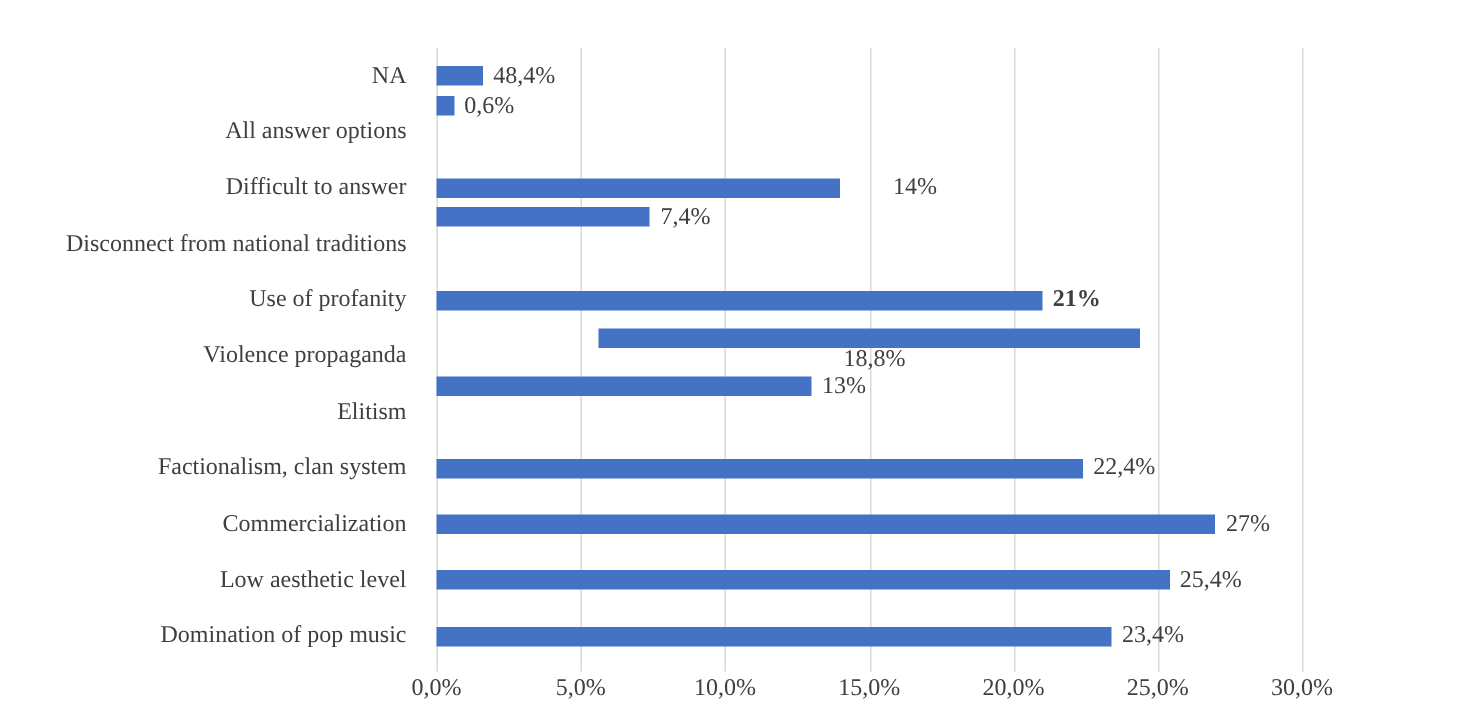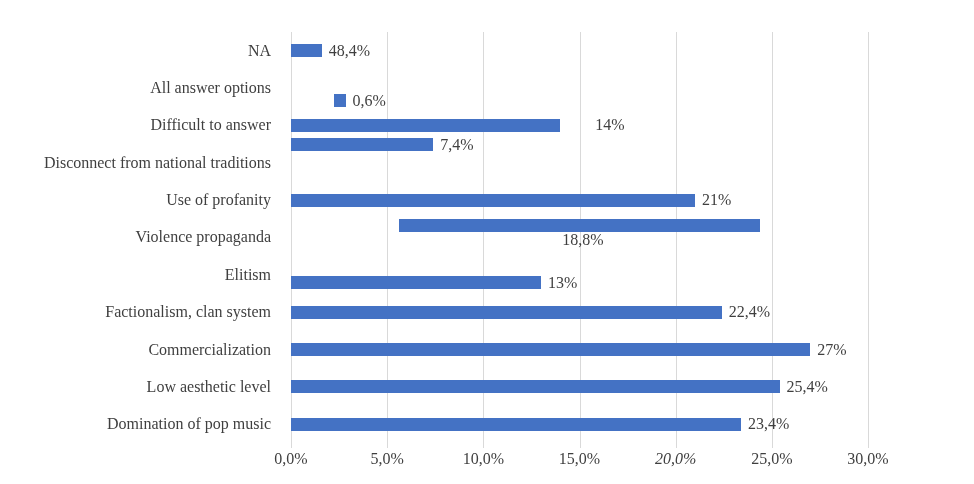--- a/index.html
+++ b/index.html
@@ -151,41 +151,41 @@
         <div class="gridline" style="left: 288.5px;"></div>
         <div class="gridline" style="left: 384.667px;"></div>
         <div class="gridline" style="left: 480.833px;"></div>
         <div class="gridline" style="left: 577px;"></div>
       </div>
     <div class="rows">
         <div class="row" style="top: 0px;">
           <div class="bar" title="NA 1,6%" style="width: 30.7733px; background: rgb(68, 114, 196);"></div>
           <span class="bar-value">48,4%</span>
         </div>
-        <div class="row" style="top: 50px; padding-left: 43px;">
+        <div class="row" style="top: 20px;">
           <div class="bar" title="All answer options 0,6%" style="width: 11.54px; background: rgb(68, 114, 196);"></div>
           <span class="bar-value">0,6%</span>
         </div>
         <div class="row" style="top: 74.7273px; gap: 28px;">
           <div class="bar" title="Difficult to answer 14%" style="width: 269.267px; background: rgb(68, 114, 196);"></div>
           <span class="bar-value">14%</span>
         </div>
         <div class="row" style="top: 94px;">
           <div class="bar" title="Disconnect from national traditions 7,4%" style="width: 142.327px; background: rgb(68, 114, 196);"></div>
           <span class="bar-value">7,4%</span>
         </div>
-        <div class="row" style="top: 149.455px;">
+        <div class="row" style="top: 149.455px; font-weight: bold;">
           <div class="bar" title="Use of profanity 21%" style="width: 403.9px; background: rgb(68, 114, 196);"></div>
           <span class="bar-value">21%</span>
         </div>
         <div class="row" style="top: 186.818px; flex-direction: column;">
           <div class="bar" title="Violence propaganda 18,8%" style="width: 361.587px; background: rgb(68, 114, 196);"></div>
           <span class="bar-value">18,8%</span>
         </div>
-        <div class="row" style="top: 232px; text-align: right;">
+        <div class="row" style="top: 207px; text-align: right;">
           <div class="bar" title="Elitism 13%" style="width: 250.033px; background: rgb(68, 114, 196);"></div>
           <span class="bar-value">13%</span>
         </div>
         <div class="row" style="top: 261.545px;">
           <div class="bar" title="Factionalism, clan system 22,4%" style="width: 430.827px; background: rgb(68, 114, 196);"></div>
           <span class="bar-value">22,4%</span>
         </div>
         <div class="row" style="top: 298.909px;">
           <div class="bar" title="Commercialization 27%" style="width: 519.3px; background: rgb(68, 114, 196);"></div>
           <span class="bar-value">27%</span>
@@ -209,18 +209,18 @@
       <div class="tickmark" style="left: 384.667px;"></div>
       <div class="tickmark" style="left: 480.833px;"></div>
       <div class="tickmark" style="left: 577px;"></div>
     </div>
 
   <div class="x-axis-labels">
       <div class="x-label" style="left: 0px;">0,0%</div>
       <div class="x-label" style="left: 96.1667px;">5,0%</div>
       <div class="x-label" style="left: 192.333px;">10,0%</div>
       <div class="x-label" style="left: 288.5px;">15,0%</div>
-      <div class="x-label" style="left: 384.667px; font-style: italic;">20,0%</div>
+      <div class="x-label" style="left: 384.667px;">20,0%</div>
       <div class="x-label" style="left: 480.833px;">25,0%</div>
       <div class="x-label" style="left: 577px;">30,0%</div>
     </div>
 
 </div>
 
 </body></html>

